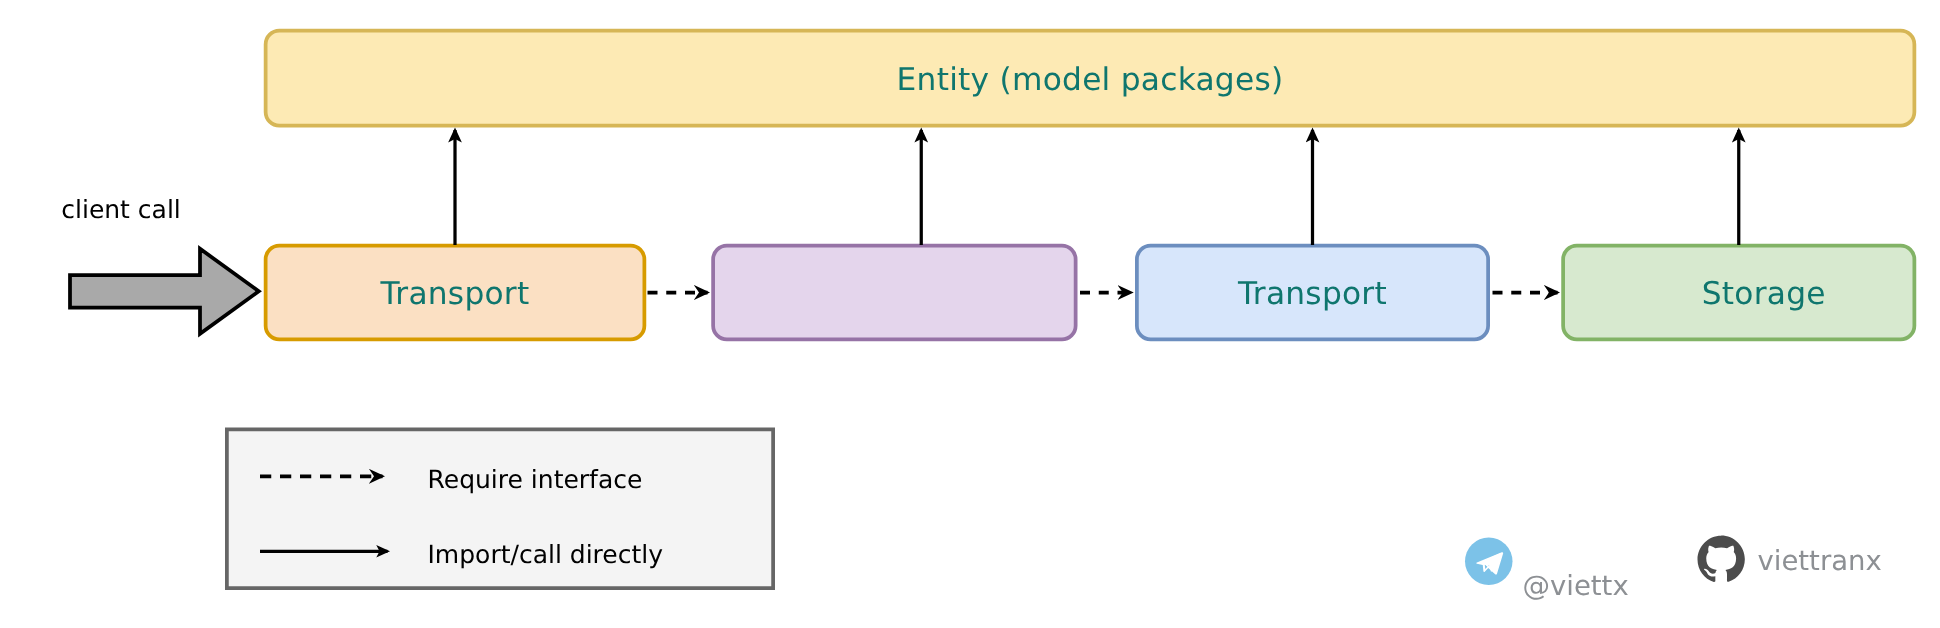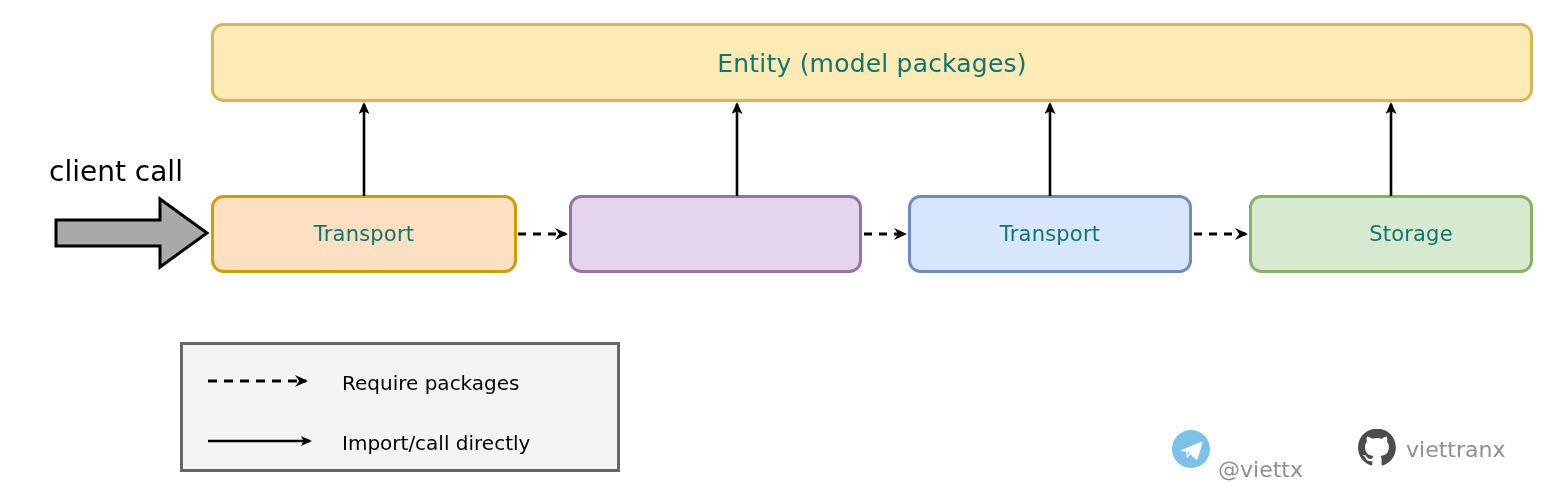--- a/index.html
+++ b/index.html
@@ -33,25 +33,25 @@
     font-family: "DejaVu Sans", sans-serif;
     letter-spacing: 0.2px;
     white-space: nowrap;
     pointer-events: none;
     text-align: right;
   }
   .entity-label {
     font-size: 25px;
   }
   .layer-label {
-    font-size: 21px;
+    font-size: 25px;
   }
   .client-call-label {
     position: absolute;
-    font-size: 28px;
+    font-size: 20px;
     color: #000000;
     white-space: nowrap;
   }
   .legend-label {
     position: absolute;
     font-size: 20px;
     color: #000000;
     white-space: nowrap;
   }
   .watermark-label {
@@ -117,21 +117,21 @@
 
   <div class="box-label layer-label" style="left:212px; top:196px; width:304px; height:76px;">Transport</div>
 
 
   <div class="box-label layer-label" style="left:909px; top:196px; width:282px; height:76px;">Transport</div>
 
   <div class="box-label layer-label" style="left:1250px; top:196px; width:282px; height:76px;padding-left:20px;">Storage</div>
 
   <div class="client-call-label" style="left:49px; top:155px;">client call</div>
 
-  <div class="legend-label" style="left:342px; top:371px;">Require packages</div>
+  <div class="legend-label" style="left:342px; top:371px;">Require interface</div>
 
   <div class="legend-label" style="left:342px; top:431px;">Import/call directly</div>
 
   <div class="watermark-label" style="left:1218px; top:457px;">@viettx</div>
 
   <div class="watermark-label" style="left:1406px; top:437px;">viettranx</div>
 
 </div>
 
 </body></html>

